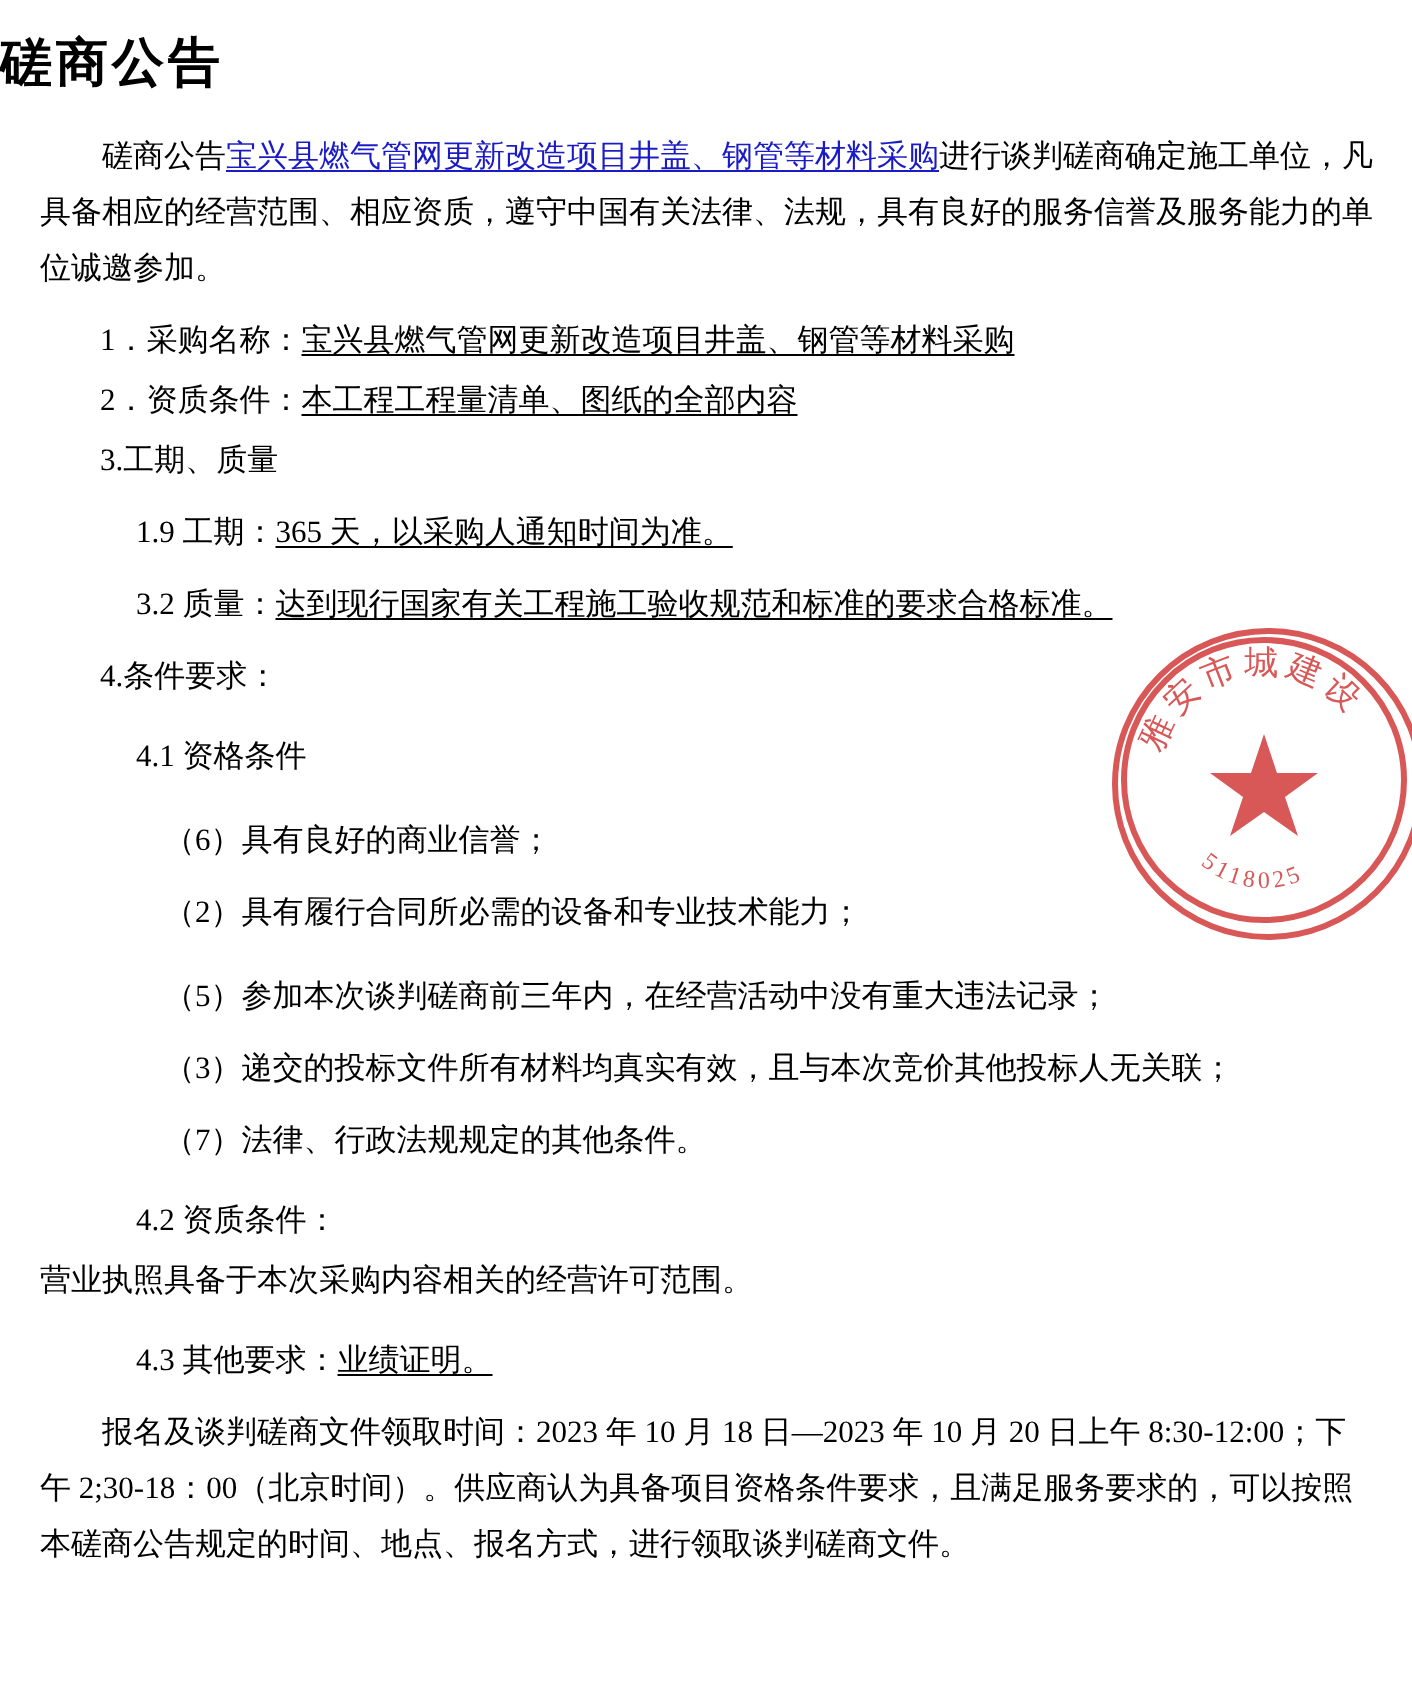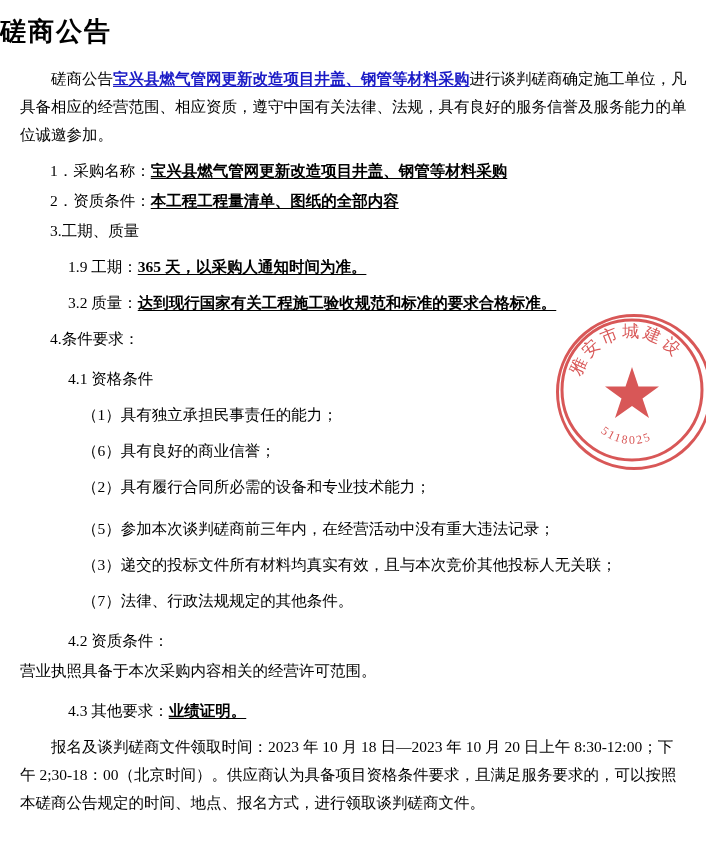--- a/index.html
+++ b/index.html
@@ -38,21 +38,20 @@
   }
   p {
     margin: 0 0 2px 0;
   }
   .indent2 {
     text-indent: 2em;
   }
   .u {
     text-decoration: underline;
     text-underline-offset: 2px;
-    font-weight: bold;
   }
   .blue {
     color: #1b1bc6;
   }
   .lvl1 {
     padding-left: 30px;
   }
   .lvl2 {
     padding-left: 48px;
   }
@@ -124,21 +123,20 @@
     <div class="gap-sm"></div>
 
     <p class="lvl1">4.条件要求：</p>
 
     <div class="gap-md"></div>
 
     <p class="lvl2">4.1 资格条件</p>
 
     <div class="gap-sm"></div>
 
-    <p class="lvl-item">（1）具有独立承担民事责任的能力；</p>
     <div class="gap-sm"></div>
     <p class="lvl-item">（6）具有良好的商业信誉；</p>
     <div class="gap-sm"></div>
     <p class="lvl-item">（2）具有履行合同所必需的设备和专业技术能力；</p>
     <div class="gap-sm"></div>
     <div class="gap-sm"></div>
     <p class="lvl-item">（5）参加本次谈判磋商前三年内，在经营活动中没有重大违法记录；</p>
     <div class="gap-sm"></div>
     <p class="lvl-item">（3）递交的投标文件所有材料均真实有效，且与本次竞价其他投标人无关联；</p>
     <div class="gap-sm"></div>

